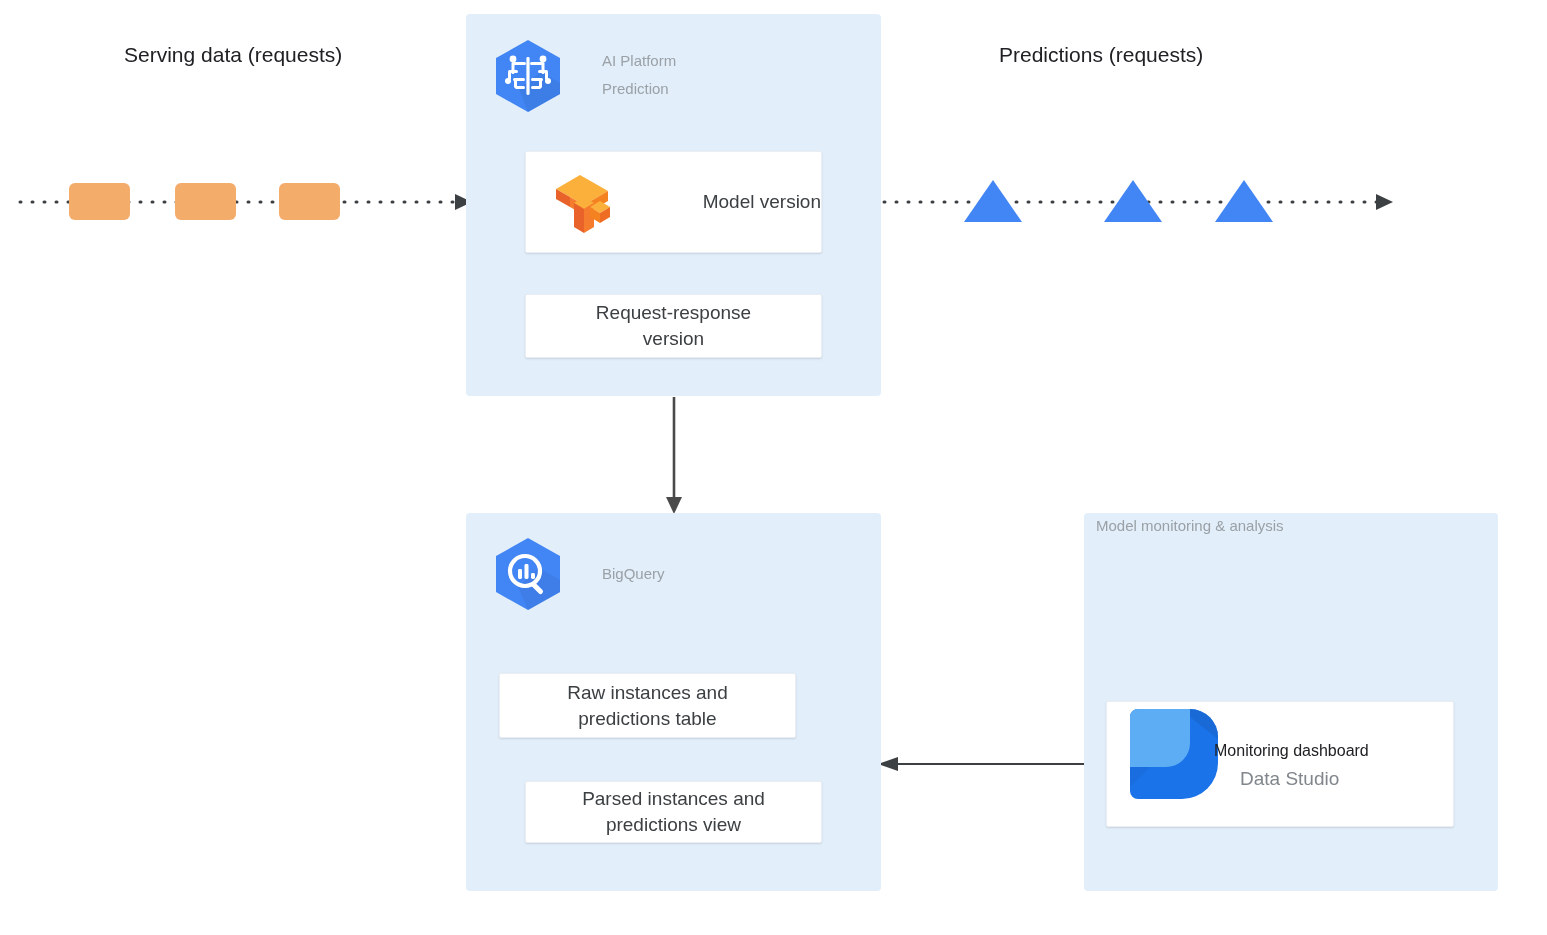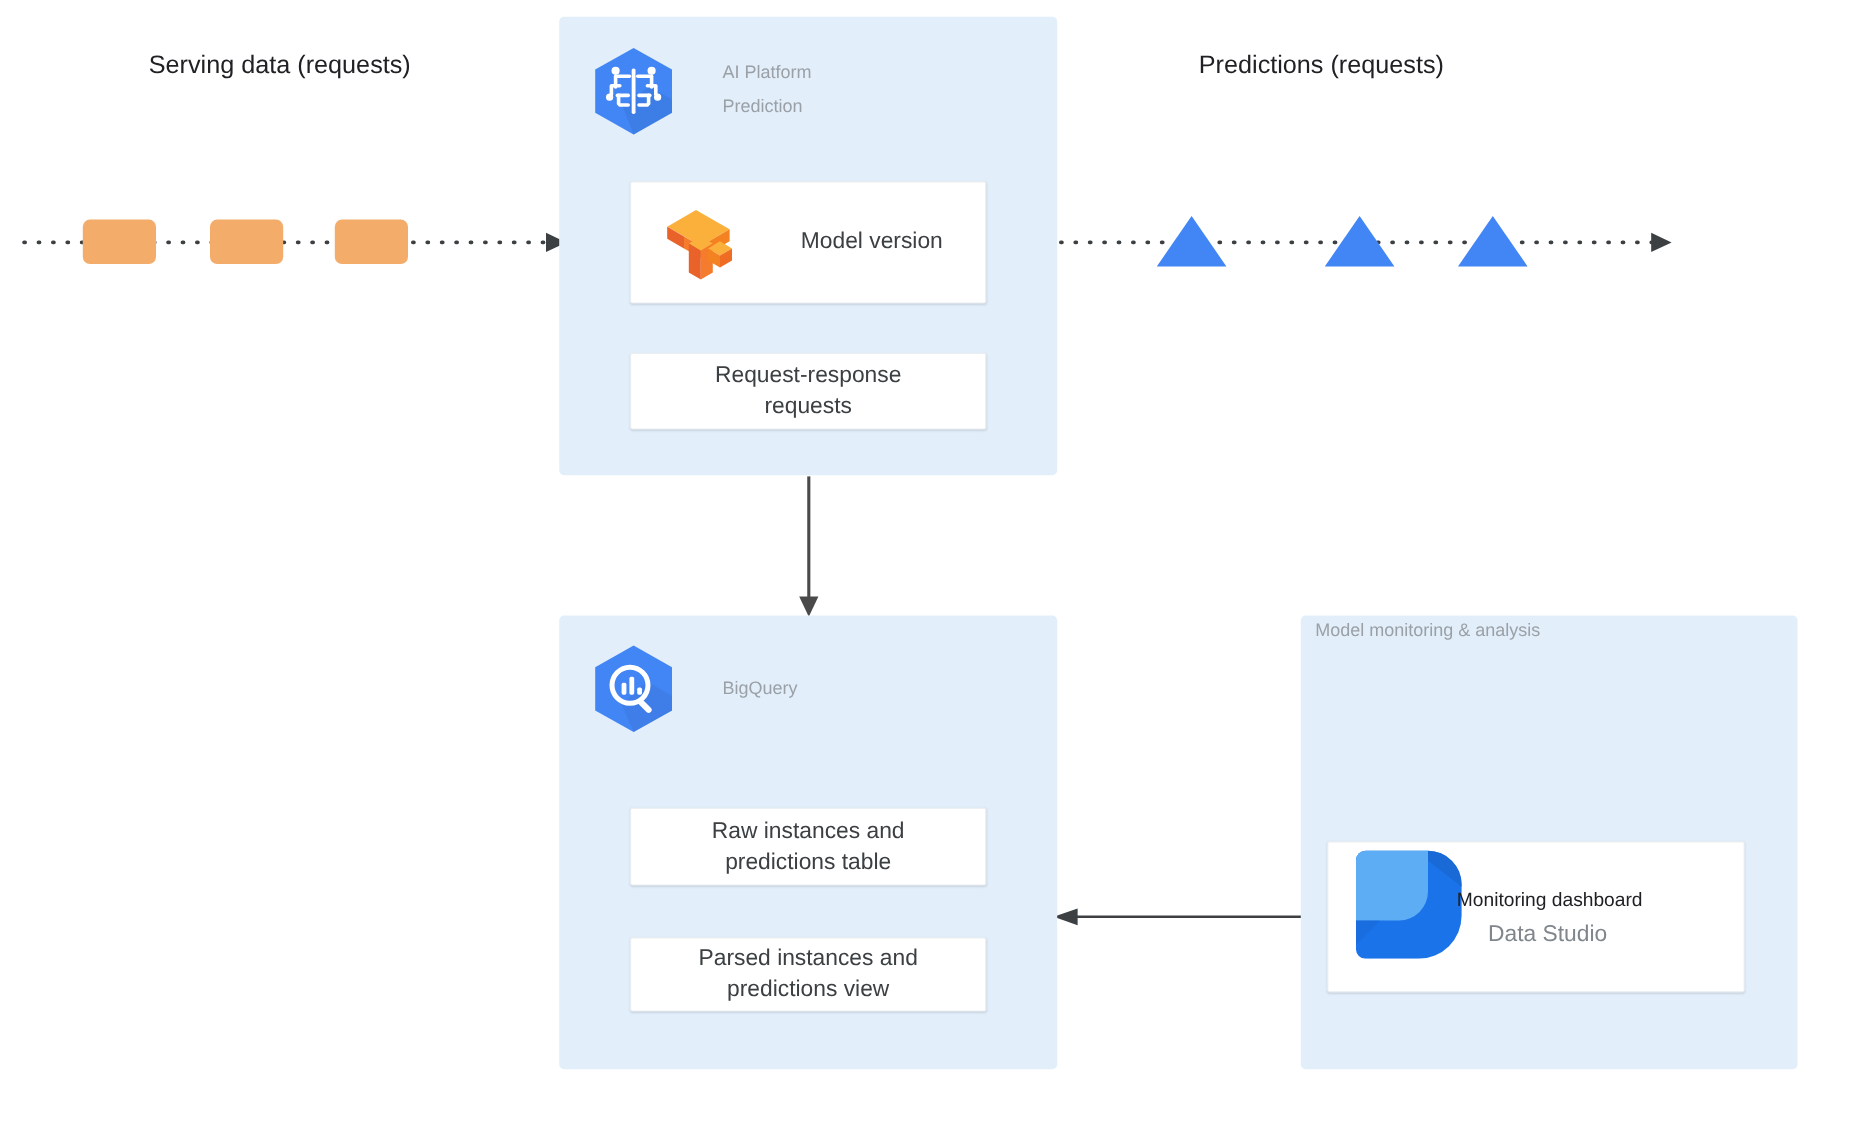--- a/index.html
+++ b/index.html
@@ -25,24 +25,24 @@
   #icon-bigquery{left:489px;top:535px;}
 
   
   .card{position:absolute;background:#FFFFFF;border:1px solid #EAEDF1;
         border-radius:2px;box-shadow:0 1px 2px rgba(60,64,67,.16);
         display:flex;align-items:center;justify-content:center;box-sizing:border-box;}
   .card-text{color:#3C4043;font-size:19px;line-height:26px;text-align:center;
              white-space:pre-line;}
 
   #card-model-version{left:525px;top:151px;width:297px;height:102px;
-                      justify-content:center;}
+                      justify-content:flex-end;}
   #card-model-version .card-text{margin-left:106px;}
   #card-logging{left:525px;top:294px;width:297px;height:64px;}
-  #card-raw{left:525px;top:673px;width:297px;height:65px;}
+  #card-raw{left:499px;top:673px;width:297px;height:65px;}
   #card-parsed{left:525px;top:781px;width:297px;height:62px;}
   #card-dashboard{left:1106px;top:701px;width:348px;height:126px;
                   justify-content:flex-start;}
 
   
   #icon-tensorflow{position:absolute;left:546px;top:167px;width:72px;height:70px;}
 
   
   #icon-datastudio{position:absolute;left:1128px;top:707px;width:92px;height:92px;}
   #label-dashboard-title{position:absolute;left:1214px;top:738px;
@@ -169,21 +169,21 @@
       <polygon points="38,42 48,36 48,60 38,66" fill="#F47C2C"></polygon>
 
       <polygon points="44,40 54,34 64,40 54,46" fill="#FBB03B"></polygon>
       <polygon points="44,40 54,46 54,56 44,50" fill="#F58220"></polygon>
       <polygon points="54,46 64,40 64,50 54,56" fill="#EF6C23"></polygon>
     </svg>
   </div>
 
   <div class="card" id="card-logging">
     <div class="card-text">Request-response
-requests</div>
+version</div>
   </div>
 
   <div class="panel" id="panel-bigquery"></div>
 
   <div class="hex-wrap" id="icon-bigquery">
     <svg viewBox="0 0 78 78" width="78" height="78">
       <polygon points="39,3 71,21 71,57 39,75 7,57 7,21" fill="#4285F4"></polygon>
       <polygon points="39,75 71,57 71,45 50,33 29,52" fill="#3B78DB" opacity=".5"></polygon>
       <circle cx="36" cy="36" r="15" fill="none" stroke="#FFFFFF" stroke-width="4.2"></circle>
       <rect x="45.5" y="45.5" width="5" height="15" rx="2.5" fill="#FFFFFF" transform="rotate(-45 48 53)"></rect>

